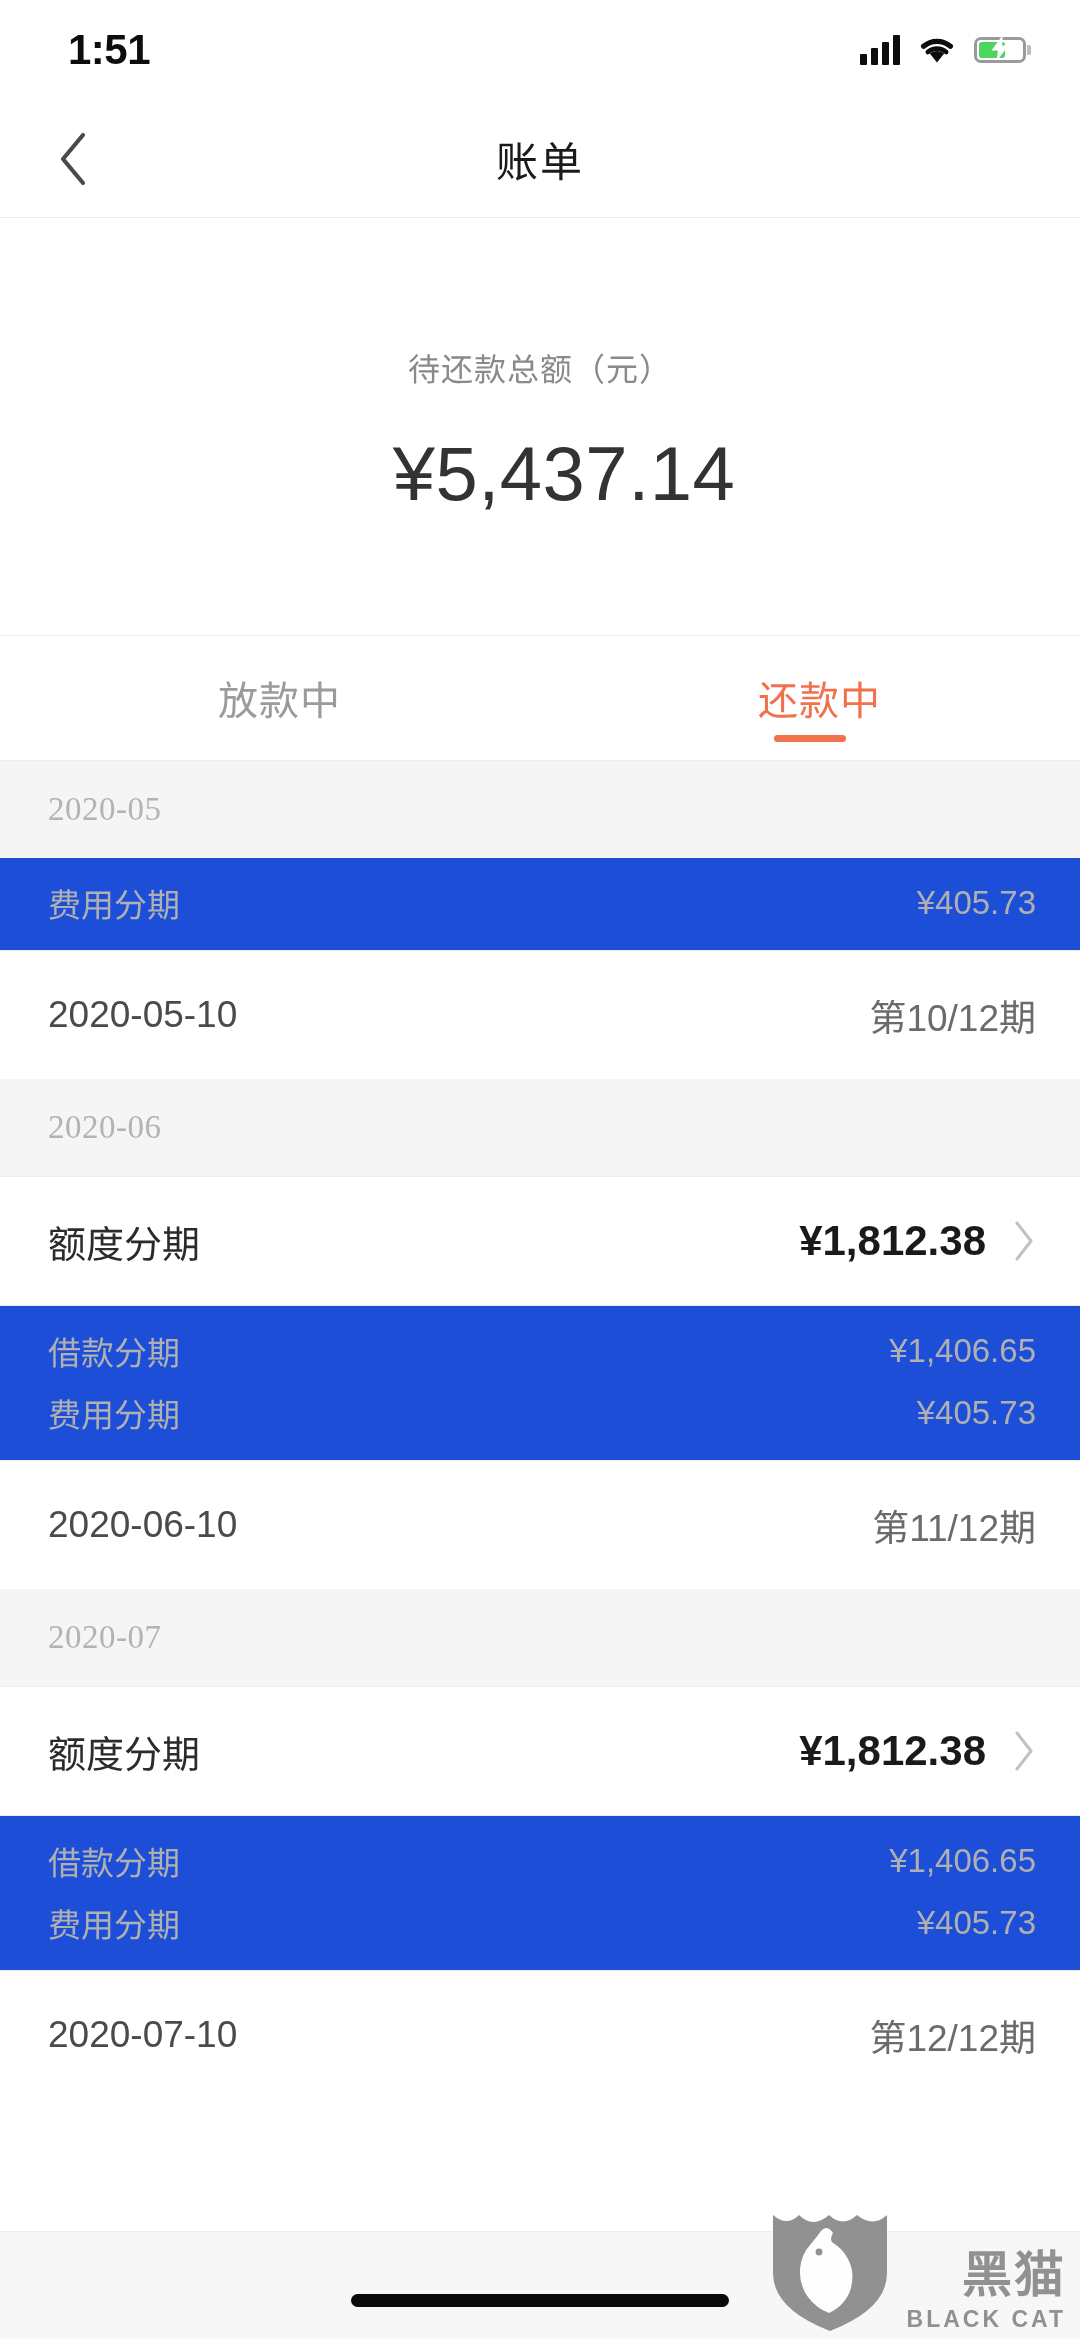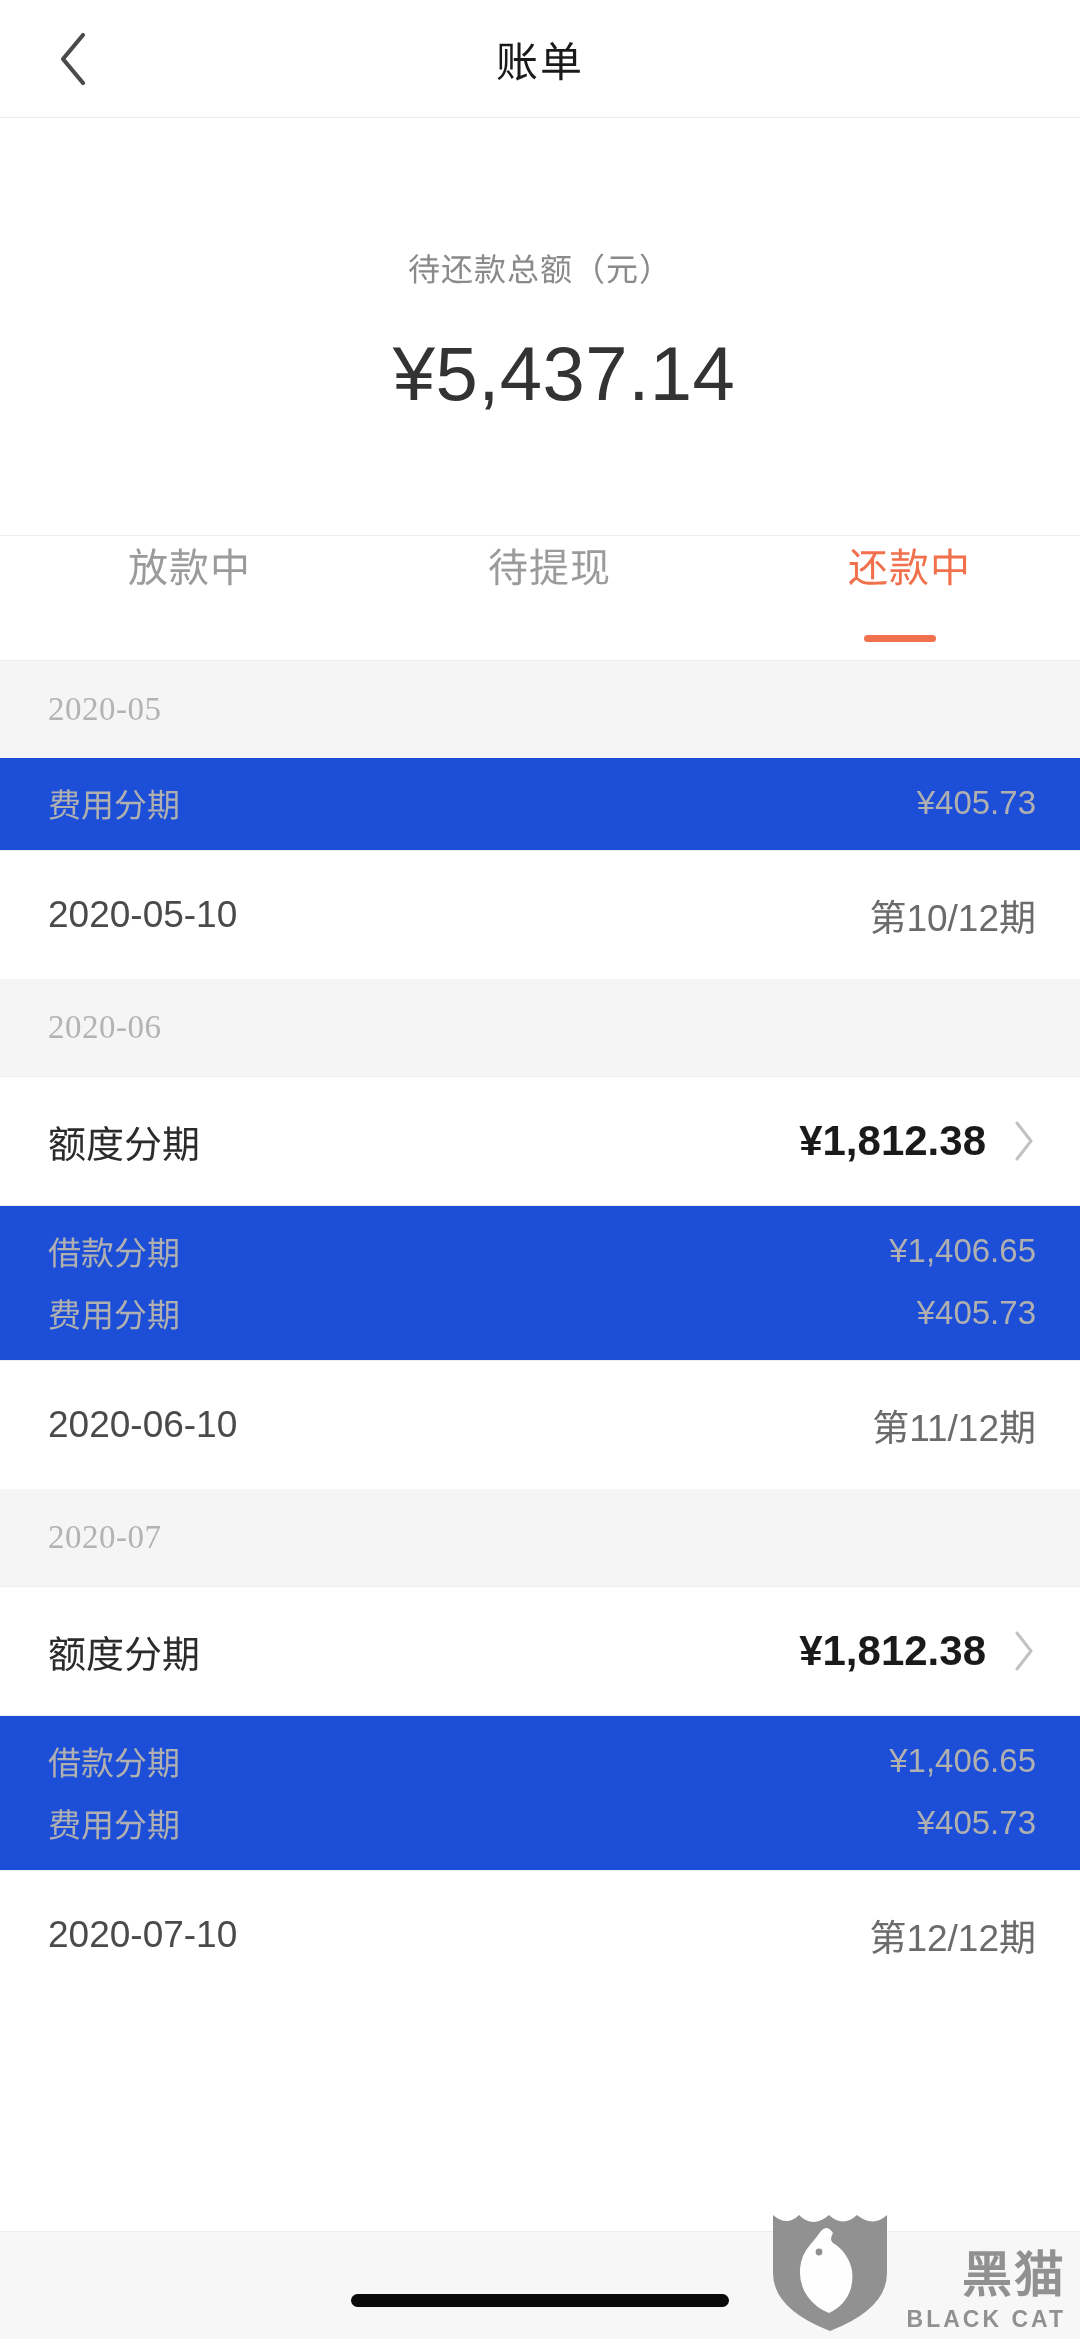--- a/index.html
+++ b/index.html
@@ -64,21 +64,21 @@
     padding-left:48px;
   }
 
   
   .tabs {
     display:flex; height:125px; background:#ffffff;
     border-bottom:1px solid #ededed;
   }
   .tab {
     flex:1; display:flex; flex-direction:column;
-    align-items:center; position:relative;
+    align-items:center; justify-content:center; position:relative;
     cursor:pointer;
     padding-left:19px;
   }
   .tab-label { font-size:40px; color:#9b9b9b; letter-spacing:1px; }
   .tab.active .tab-label { color:#f2714d; }
   .tab-underline {
     position:absolute; bottom:18px; left:50%; transform:translateX(-50%);
     width:72px; height:7px; border-radius:4px; background:#f2714d;
   }
 
@@ -124,41 +124,64 @@
   }
   .wm-text { display:flex; flex-direction:column; align-items:flex-end; }
   .wm-cn { font-size:50px; color:#8c8c8c; font-weight:700; letter-spacing:2px; line-height:1; }
   .wm-en { font-size:23px; color:#8c8c8c; font-weight:700; letter-spacing:3px; margin-top:6px; }
 </style>
 </head>
 <body>
 
 <div class="phone">
 
+  <div class="statusbar">
+    <div class="status-time">1:51</div>
+    <div class="status-right">
+      <span class="signal">
+        <i></i>
+          <i></i>
+          <i></i>
+          <i></i>
+      </span>
+      <span class="wifi">
+        <svg width="38" height="30" viewBox="0 0 38 30">
+          <path d="M19 27.5 L11.8 18.5 a11.6 11.6 0 0 1 14.4 0 Z" fill="#0d0d0d"></path>
+          <path d="M5.6 11.3 a20.5 20.5 0 0 1 26.8 0" stroke="#0d0d0d" stroke-width="5.2" fill="none" stroke-linecap="round"></path>
+          <path d="M9.8 17.0 a14.2 14.2 0 0 1 18.4 0" stroke="#0d0d0d" stroke-width="4.6" fill="none" stroke-linecap="round"></path>
+        </svg>
+      </span>
+      <span class="battery">
+        <span class="battery-fill"></span>
+        <span class="bolt">
+          <svg width="22" height="24" viewBox="0 0 22 24">
+            <path d="M13 1 L3.5 14 H9.5 L8.5 23 L18.5 10 H12.5 Z" fill="#ffffff" stroke="#ffffff" stroke-width="1.2" stroke-linejoin="round"></path>
+          </svg>
+        </span>
+      </span>
+    </div>
+  </div>
 
   <div class="navbar">
     <div class="nav-back">
       <svg width="34" height="56" viewBox="0 0 34 56">
         <path d="M27 4 L7 28 L27 52" stroke="#4a4a4a" stroke-width="4.2" fill="none" stroke-linecap="round" stroke-linejoin="round"></path>
       </svg>
     </div>
     <div class="nav-title">账单</div>
   </div>
 
   <div class="summary">
     <div class="summary-label">待还款总额（元）</div>
     <div class="summary-amount">¥5,437.14</div>
   </div>
 
   <div class="tabs">
     <div class="tab">
       <span class="tab-label">放款中</span>
-    </div>
-    <div class="tab">
-      <span class="tab-label">待提现</span>
     </div>
     <div class="tab active">
       <span class="tab-label">还款中</span>
       <span class="tab-underline"></span>
     </div>
   </div>
 
   <div class="list">
 
     <div>

